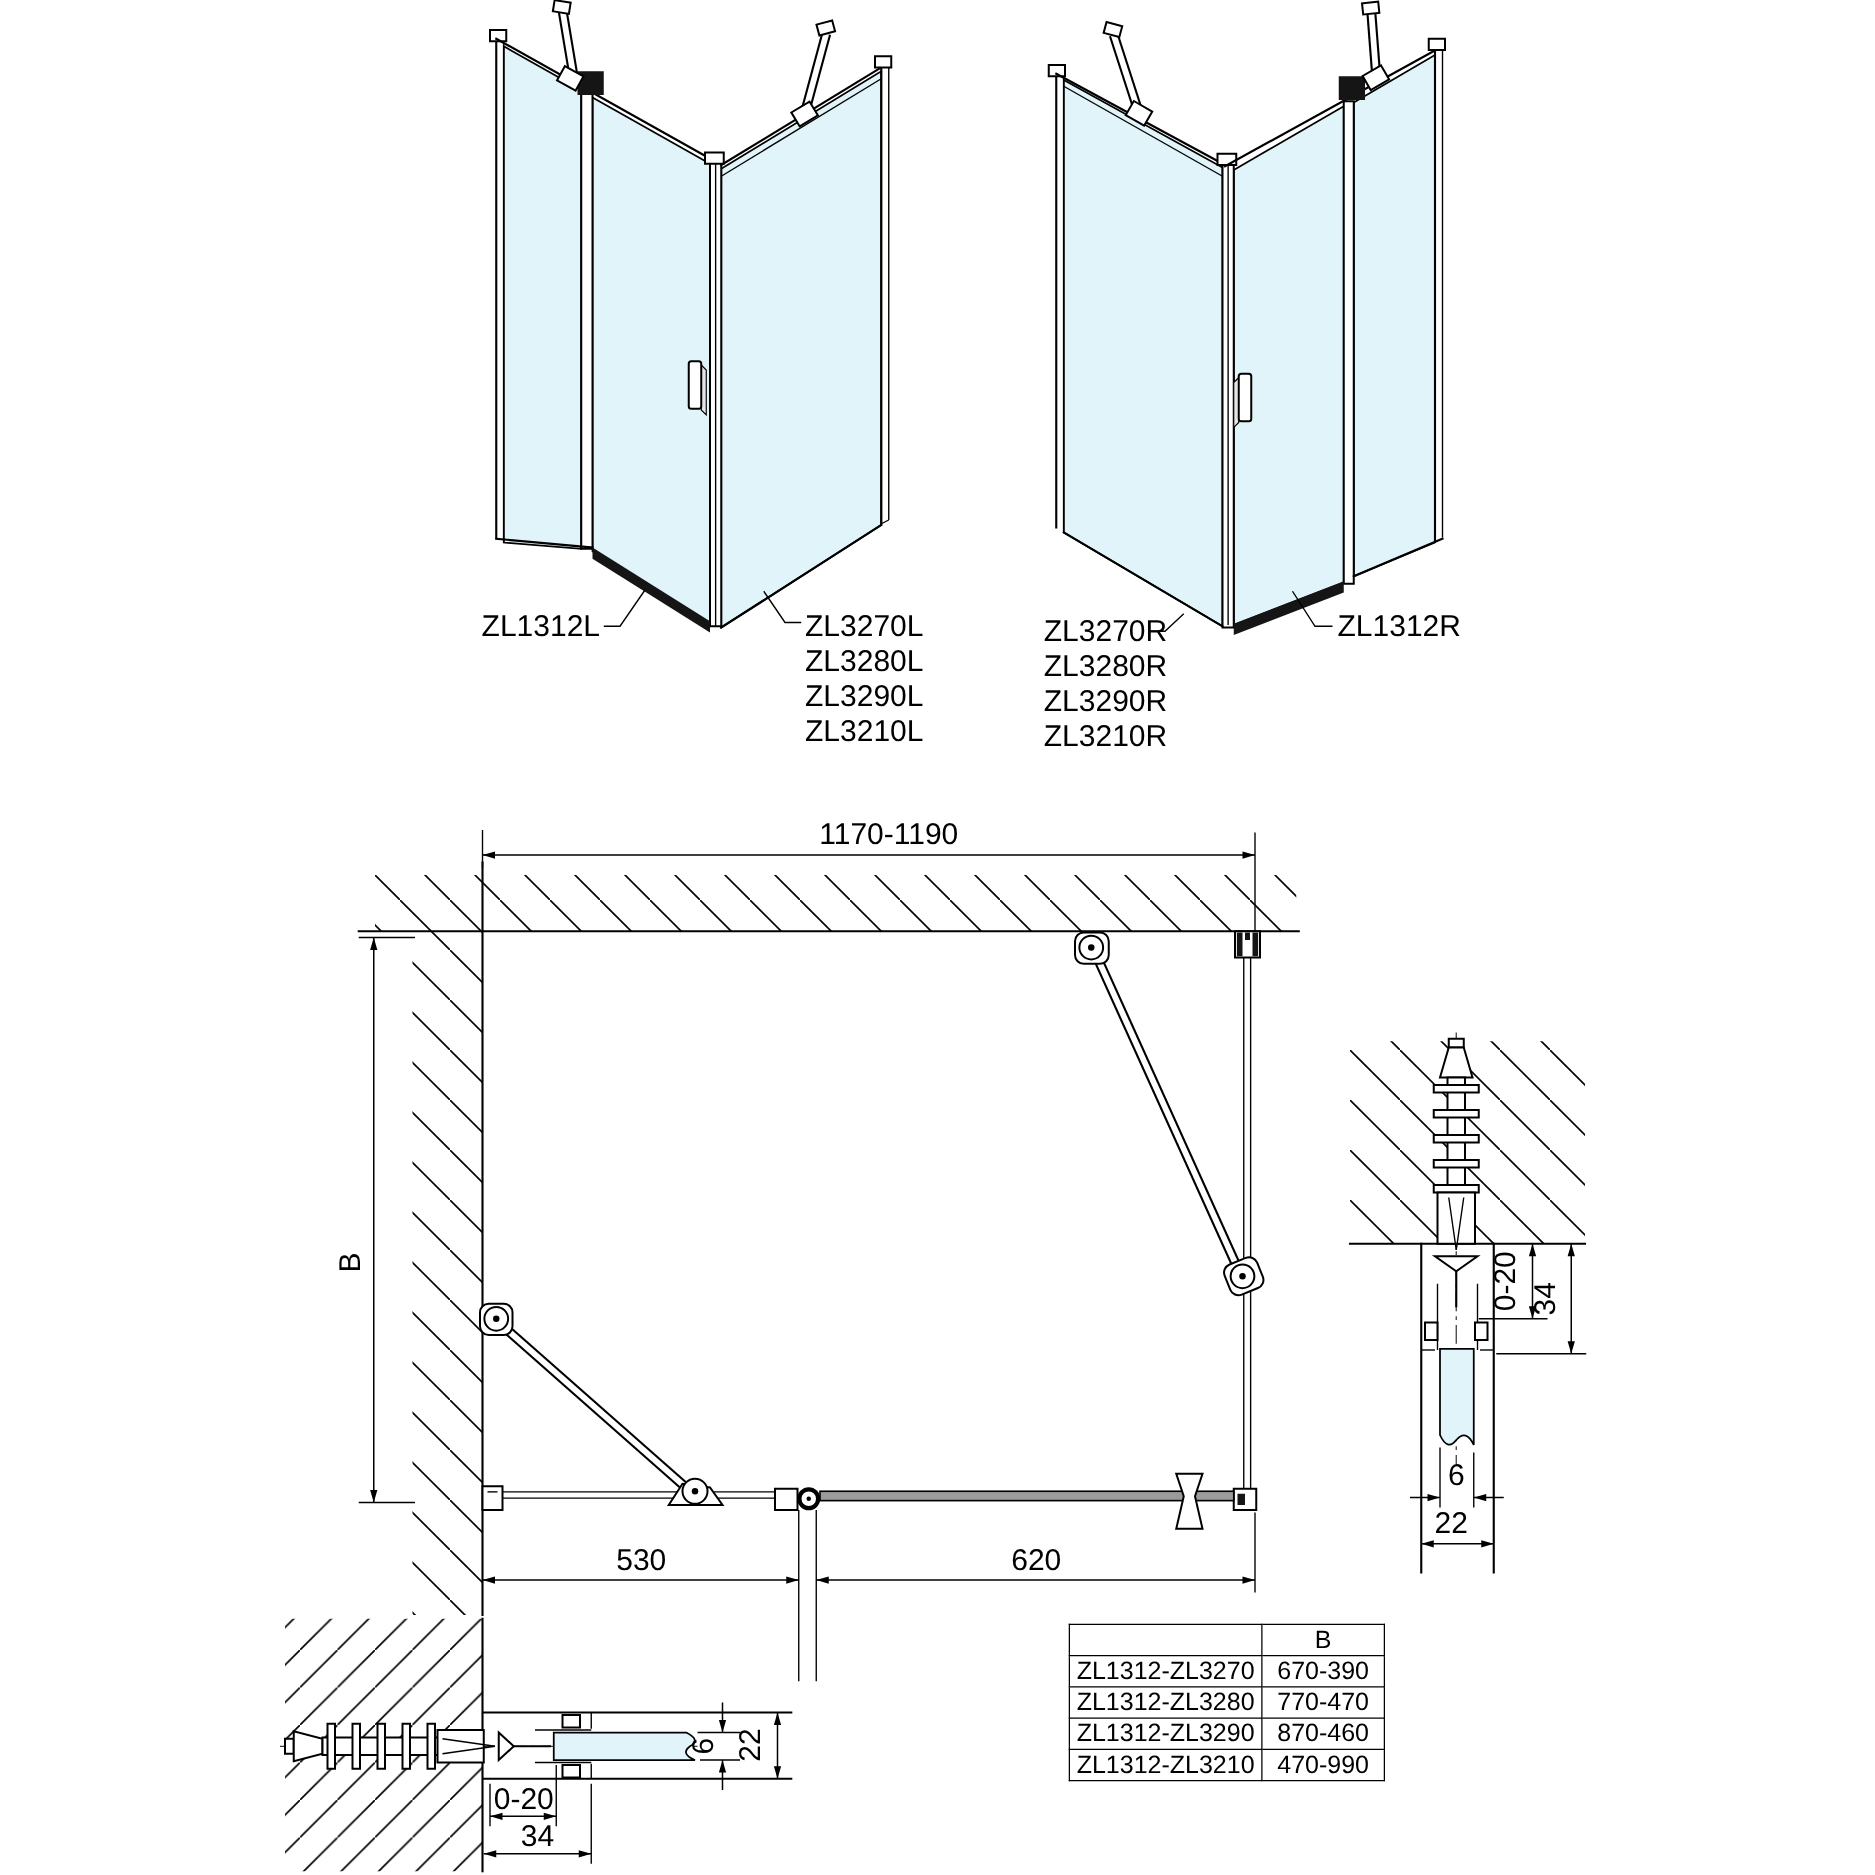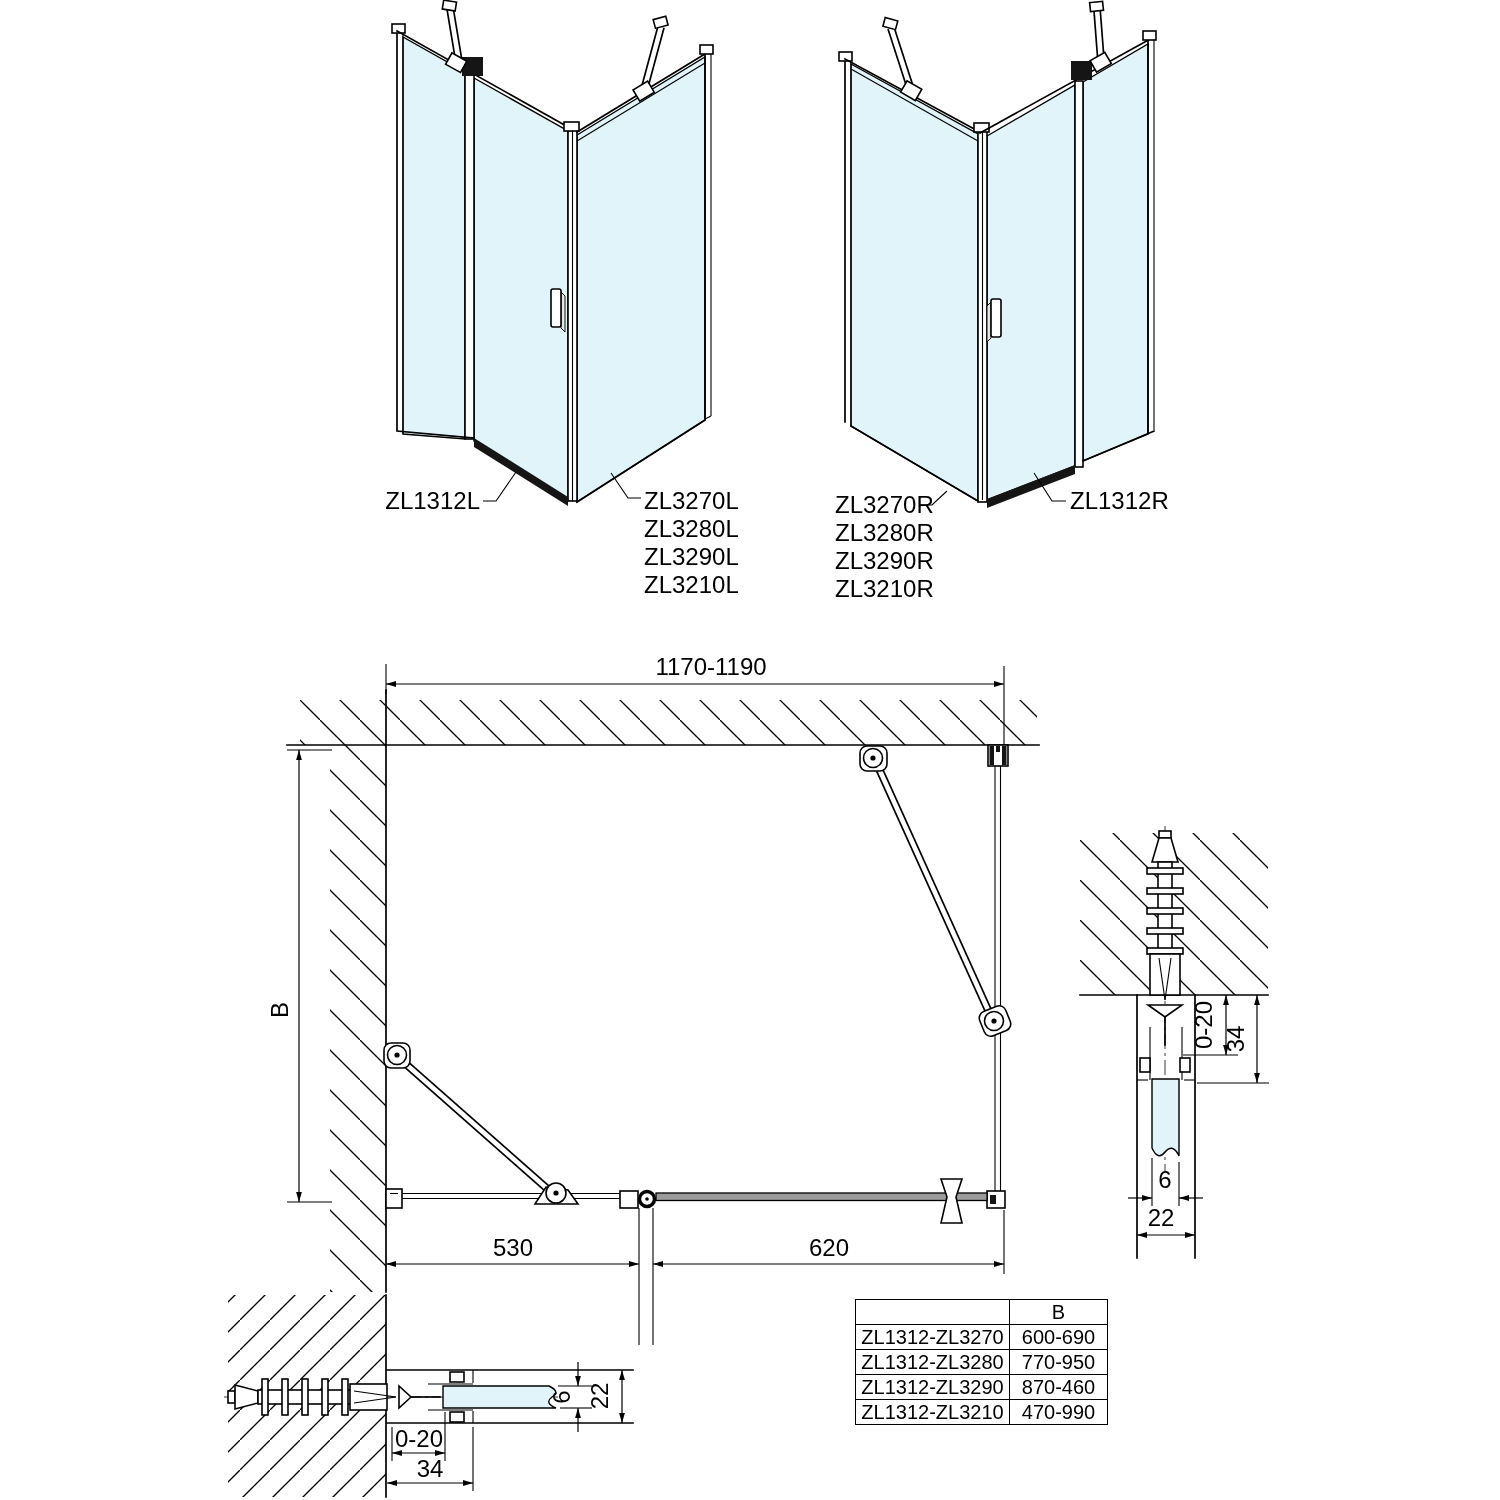--- a/index.html
+++ b/index.html
@@ -327,25 +327,25 @@
 </svg>
 
 <table id="size-table">
   <tbody>
     <tr>
       <td class="c1"></td>
       <td class="c2">B</td>
     </tr>
     <tr>
       <td class="c1">ZL1312-ZL3270</td>
-      <td class="c2">600-690</td>
+      <td class="c2">670-390</td>
     </tr>
     <tr>
       <td class="c1">ZL1312-ZL3280</td>
-      <td class="c2">770-950</td>
+      <td class="c2">770-470</td>
     </tr>
     <tr>
       <td class="c1">ZL1312-ZL3290</td>
       <td class="c2">870-460</td>
     </tr>
     <tr>
       <td class="c1">ZL1312-ZL3210</td>
       <td class="c2">470-990</td>
     </tr>
   </tbody>

